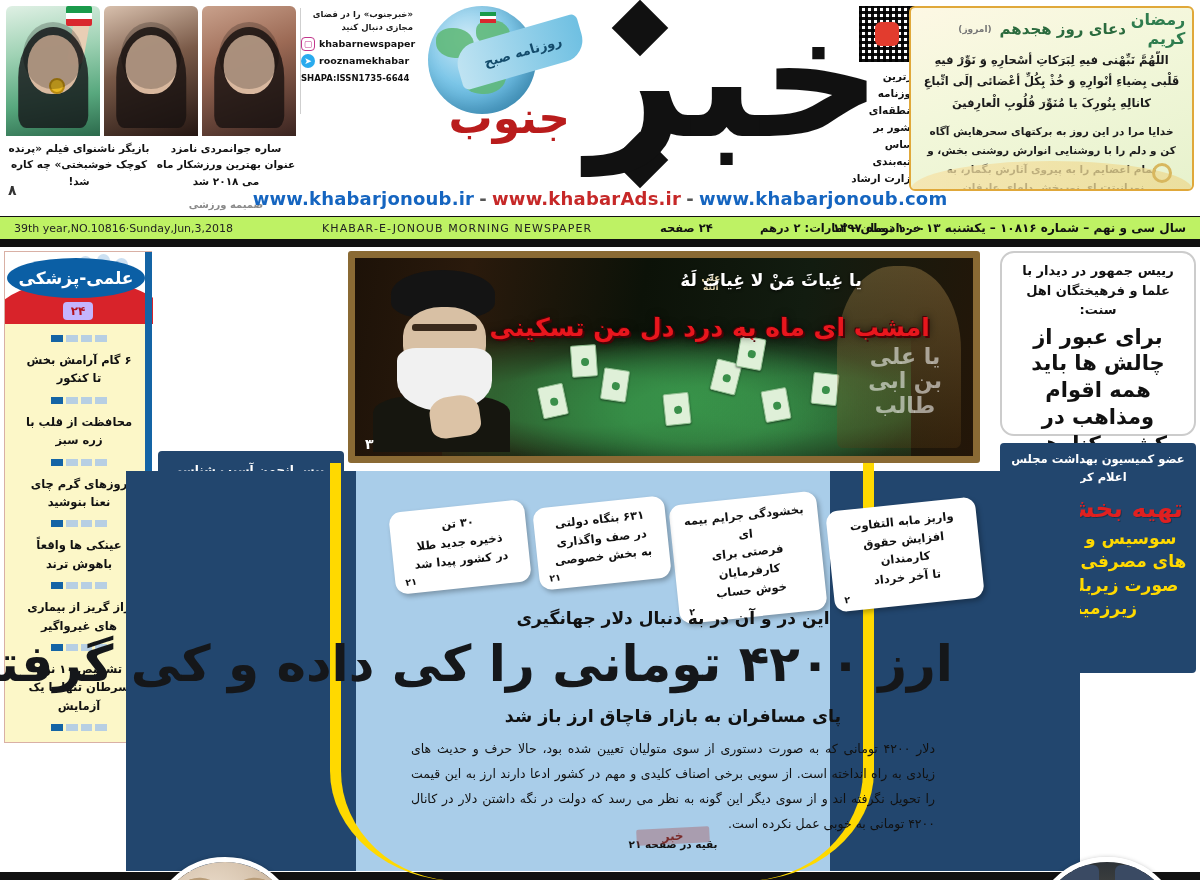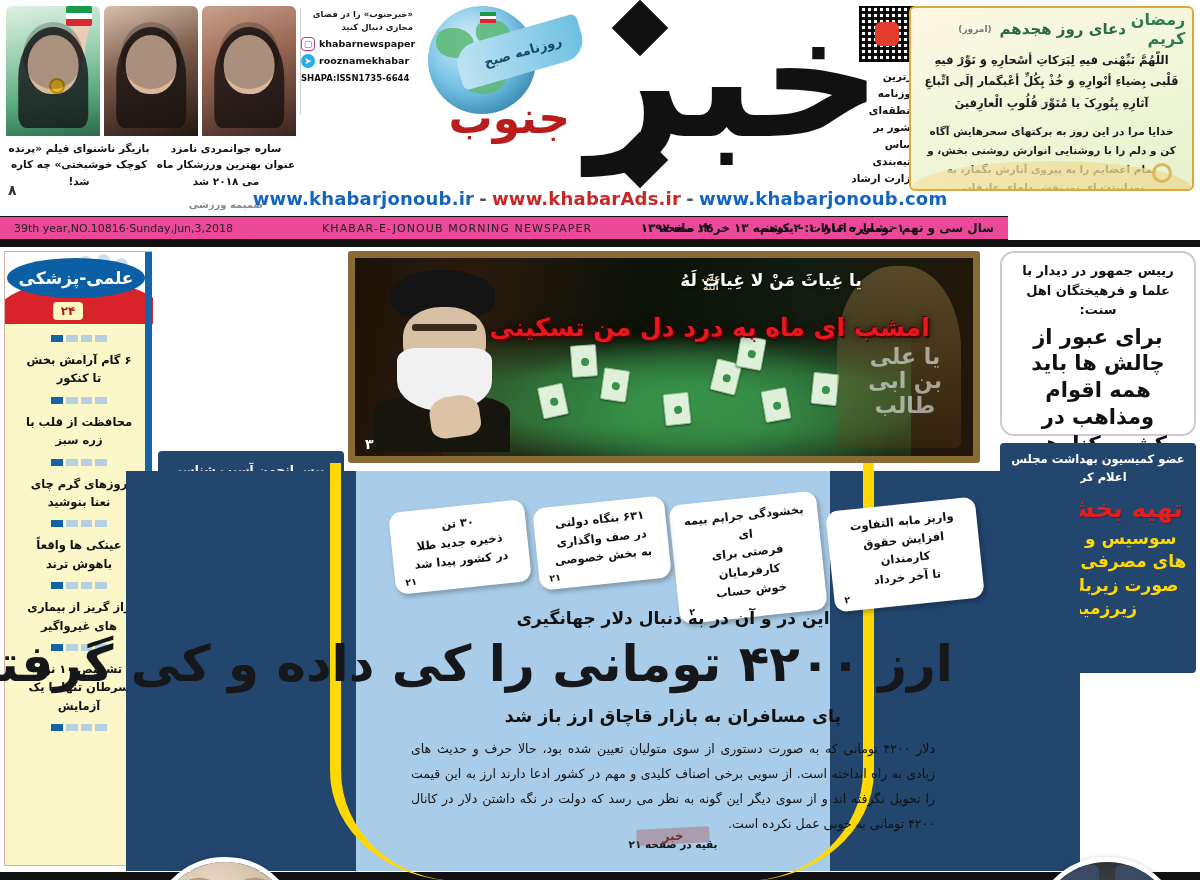--- a/index.html
+++ b/index.html
@@ -112,46 +112,46 @@
         background:linear-gradient(90deg,#f6e2a8,#ecd98f); border-radius:60% 60% 0 0 / 100% 100% 0 0; opacity:.75;}
   .dua-gear{ position:absolute; right:20px; bottom:6px; width:20px;height:20px;border-radius:50%;
         border:3px solid #d8b75e; }
 
   .urlbar{ position:absolute; left:0; top:188px; width:1200px; height:24px;
         text-align:center; direction:ltr; }
   .urlbar span{ font-size:18px; font-weight:bold; letter-spacing:.2px;text-align:right; }
   .u-blue{ color:#1565c0; } .u-red{ color:#c62828; } .u-sep{ color:#555; }
 
   
-  .datebar{ position:absolute; left:0; top:216px; width:1008px; height:24px;
+  .datebar{ position:absolute; left:0; top:216px; width:1200px; height:24px;
         border-top:1.5px solid #111; border-bottom:1.5px solid #111;
-        display:flex; align-items:center; background:#ec4899; }
+        display:flex; align-items:center; background:#bef264; }
   .db-en{ position:absolute; left:14px; font-size:11px; color:#222; direction:ltr; font-weight:500;}
   .db-mid{ position:absolute; left:322px; font-size:11px; color:#222; letter-spacing:1.1px; direction:ltr;}
   .db-pg{ position:absolute; left:660px; font-size:11.5px; font-weight:bold; color:#111; }
   .db-price{ position:absolute; left:760px; font-size:11.5px; font-weight:bold; color:#111; }
   .db-date{ position:absolute; right:14px; font-size:12px; font-weight:bold; color:#111; }
   .blackbar{ position:absolute; left:0; top:240px; width:1200px; height:7px; background:#111; }
 
   
   .body-area{ position:absolute; left:0; top:249px; width:1200px; height:623px; background:#fff; }
 
   
-  .sci-col{ position:absolute; left:4px; top:2px; width:148px; height:615px;
+  .sci-col{ position:absolute; left:4px; top:2px; width:148px; height:492px;
         background:#fcf7c8; border:1px solid #d9b0a5; }
   .sci-badge-wrap{ position:absolute; left:0; top:0; width:148px; height:72px;
         background:#fff; overflow:hidden; }
   .sci-dots{ position:absolute; right:4px; top:2px; width:72px; height:40px; opacity:.35; }
   .sci-dots i{ position:absolute; width:13px;height:13px;border-radius:50%;background:#6fa8dc; }
   .sci-red{ position:absolute; left:-10px; top:28px; width:170px; height:52px; background:#d8232a;
         border-radius:50% 50% 48% 48% / 70% 70% 30% 30%; }
   .sci-blue{ position:absolute; left:2px; top:6px; width:138px; height:40px; background:#0b5fa5;
         border-radius:50%; display:flex; align-items:center; justify-content:center; }
   .sci-blue span{ color:#fff; font-size:17px; font-weight:bold; }
-  .sci-24{ position:absolute; left:48px; top:50px; width:30px;height:18px; background:#fef9c3;
+  .sci-24{ position:absolute; left:58px; top:50px; width:30px;height:18px; background:#c4b5fd;
         border-radius:4px; color:#b5121b; font-size:12px; font-weight:bold;
         display:flex;align-items:center;justify-content:center; }
 
   .sci-list{ position:absolute; left:0; top:74px; width:148px; }
   .sci-sep{ width:56px; height:7px; margin:9px auto 9px; display:flex; gap:3px; }
   .sci-sep i{ flex:1; background:#b7cfe3; }
   .sci-sep i:last-child{ background:#1464a5; }
   .sci-item{ font-size:11.5px; font-weight:bold; color:#111; line-height:1.6; text-align:center; padding:0 20px; }
   .sci-rail{ position:absolute; right:-1px; top:0; width:7px; height:615px; background:#1464a5; }
 
@@ -350,21 +350,21 @@
       </div>
     </div>
     <div class="toprank">برترین روزنامه منطقه‌ای کشور بر اساس رتبه‌بندی وزارت ارشاد</div>
 
     <div class="dua-box">
       <div class="dua-head">
         <span class="dua-logo">رمضان کریم</span>
         <span class="dua-title">دعای روز هجدهم</span>
         <span class="dua-small">(امروز)</span>
       </div>
-      <div class="dua-ar">اللّهُمَّ نَبِّهْنی فیهِ لِبَرَکاتِ أسْحارِهِ وَ نَوِّرْ فیهِ قَلْبی بِضیاءِ أنْوارِهِ وَ خُذْ بِکُلِّ أعْبگمار إلَی اتِّباعِ آثارِهِ بِنُورِکَ یا مُنَوِّرَ قُلُوبِ الْعارِفینَ</div>
+      <div class="dua-ar">اللّهُمَّ نَبِّهْنی فیهِ لِبَرَکاتِ أسْحارِهِ وَ نَوِّرْ فیهِ قَلْبی بِضیاءِ أنْوارِهِ وَ خُذْ بِکُلِّ أعْضائی إلَی اتِّباعِ کانالِهِ بِنُورِکَ یا مُنَوِّرَ قُلُوبِ الْعارِفینَ</div>
       <div class="dua-fa">خدایا مرا در این روز به برکتهای سحرهایش آگاه کن و دلم را با روشنایی انوارش روشنی بخش، و تمام اعضایم را به پیروی آثارش بگمار، به نورانیتت ای نوربخش دلهای عارفان.</div>
       <div class="dua-deco"></div>
       <div class="dua-gear"></div>
     </div>
 
     <div class="urlbar">
       <span class="u-blue">www.khabarjonoub.ir</span>
       <span class="u-sep">-</span>
       <span class="u-red">www.khabarAds.ir</span>
       <span class="u-sep">-</span>

